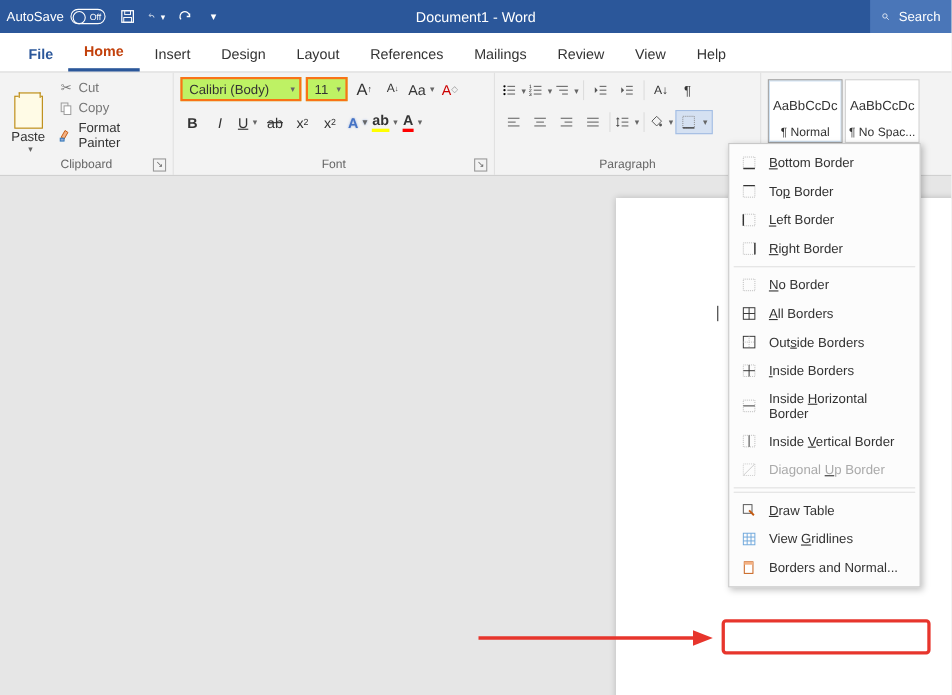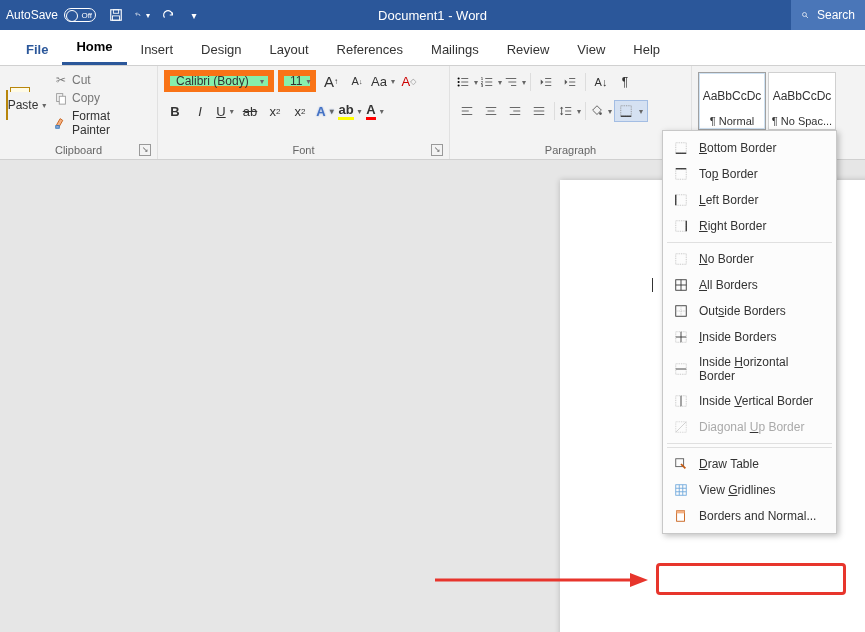--- a/index.html
+++ b/index.html
@@ -44,49 +44,49 @@
     padding: 0 10px; gap: 8px; width: 74px; justify-content: flex-start;
   }
   .tabbar {
     height: 36px; background: #fff; display: flex; align-items: flex-end;
     padding: 0 12px; gap: 0; border-bottom: 1px solid #d0d0d0;
   }
   .tab {
     padding: 8px 14px; font-size: 13px; cursor: pointer;
     color: #333;
   }
-  .tab.active { color: #000000; border-bottom: 3px solid #2b579a; font-weight: 600; }
+  .tab.active { color: #c2410c; border-bottom: 3px solid #2b579a; font-weight: 600; }
   .tab.file { color: #2b579a; font-weight: 700; }
   .ribbon {
     background: #f3f3f3; border-bottom: 1px solid #d0d0d0;
     display: flex; height: 94px;
   }
   .rgroup {
     border-right: 1px solid #e1e1e1; display: flex; flex-direction: column;
     padding: 4px 6px 0 6px;
   }
   .rgroup-body { flex: 1; display: flex; align-items: flex-start; }
   .rgroup-title {
     text-align: center; font-size: 11px; color: #666;
     padding: 2px 0 3px 0; position: relative;
   }
   .rgroup-launcher {
     position: absolute; right: 0; bottom: 3px; width: 12px; height: 12px;
     border: 1px solid #999; font-size: 8px; line-height: 10px; text-align: center;
     color: #666;
   }
-  .big-btn { display: flex; flex-direction: row; align-items: center; justify-content: center; width: 40px; height: 70px; }
+  .big-btn { display: flex; flex-direction: column; align-items: center; justify-content: flex-end; width: 40px; height: 70px; }
   .big-btn .icon-box { width: 26px; height: 30px; border: 1px solid #b8860b; background: #fffbe6; position: relative; }
   .big-btn .icon-box::before { content: ""; position: absolute; top: -4px; left: 3px; width: 18px; height: 4px; border: 1px solid #b8860b; border-bottom: none; background: #fffbe6;}
   .small-btns { display: flex; flex-direction: column; gap: 2px; margin-left: 6px; padding-top: 2px;}
   .small-btn { display: flex; align-items: center; gap: 4px; padding: 1px 2px; color: #777;}
   .small-btn .ic { width: 14px; height: 14px; display: inline-flex; align-items: center; justify-content: center;}
   .font-row1 { display: flex; align-items: center; gap: 4px; margin-bottom: 8px;}
   .combo {
-    border: 6px solid #f97316; background: #86efac; height: 22px;
+    border: 2px solid #f97316; background: #bef264; height: 22px;
     display: flex; align-items: center; padding: 0 4px 0 6px;
     font-size: 12px; justify-content: space-between;
   }
   .chev { font-size: 8px; color: #666; margin-left: 4px;}
   .btnlet {
     width: 22px; height: 22px; display: inline-flex; align-items: center; justify-content: center;
     font-size: 13px; color: #333;
   }
   .font-col { display: flex; flex-direction: column; }
   .font-row2 { display: flex; align-items: center; gap: 3px; }

